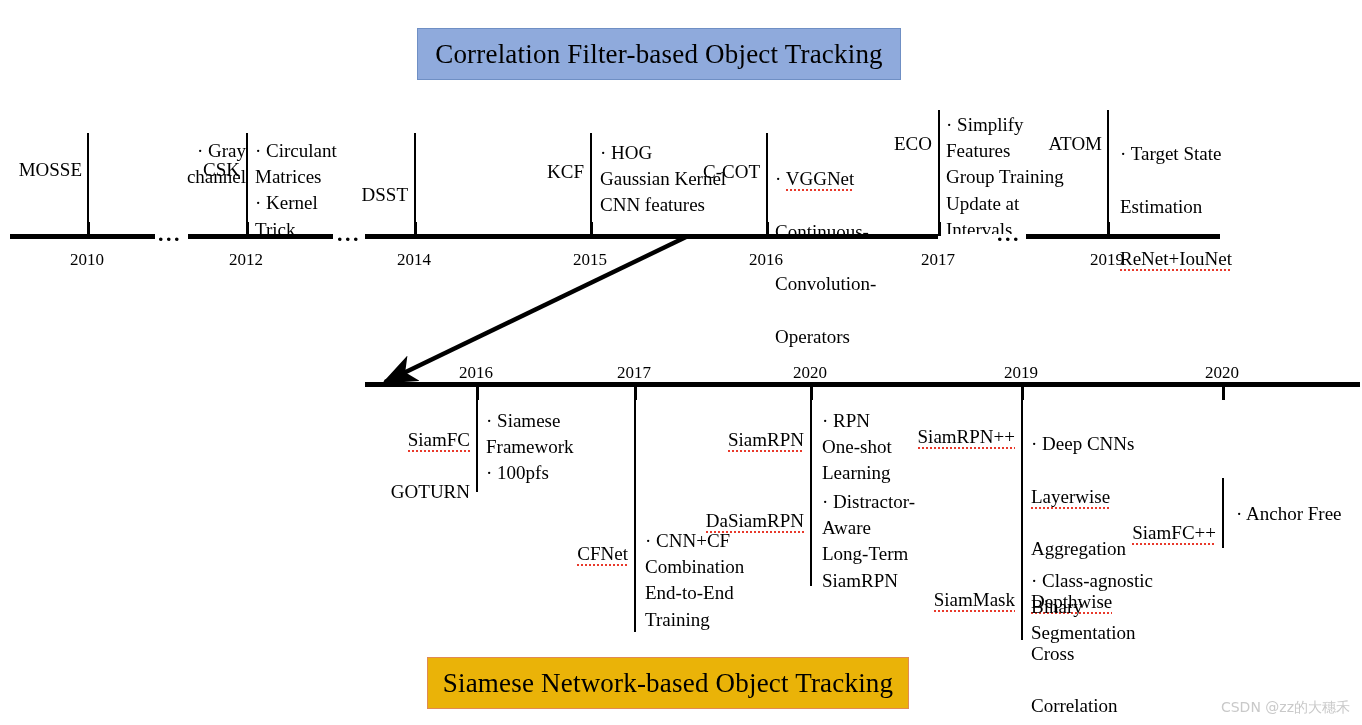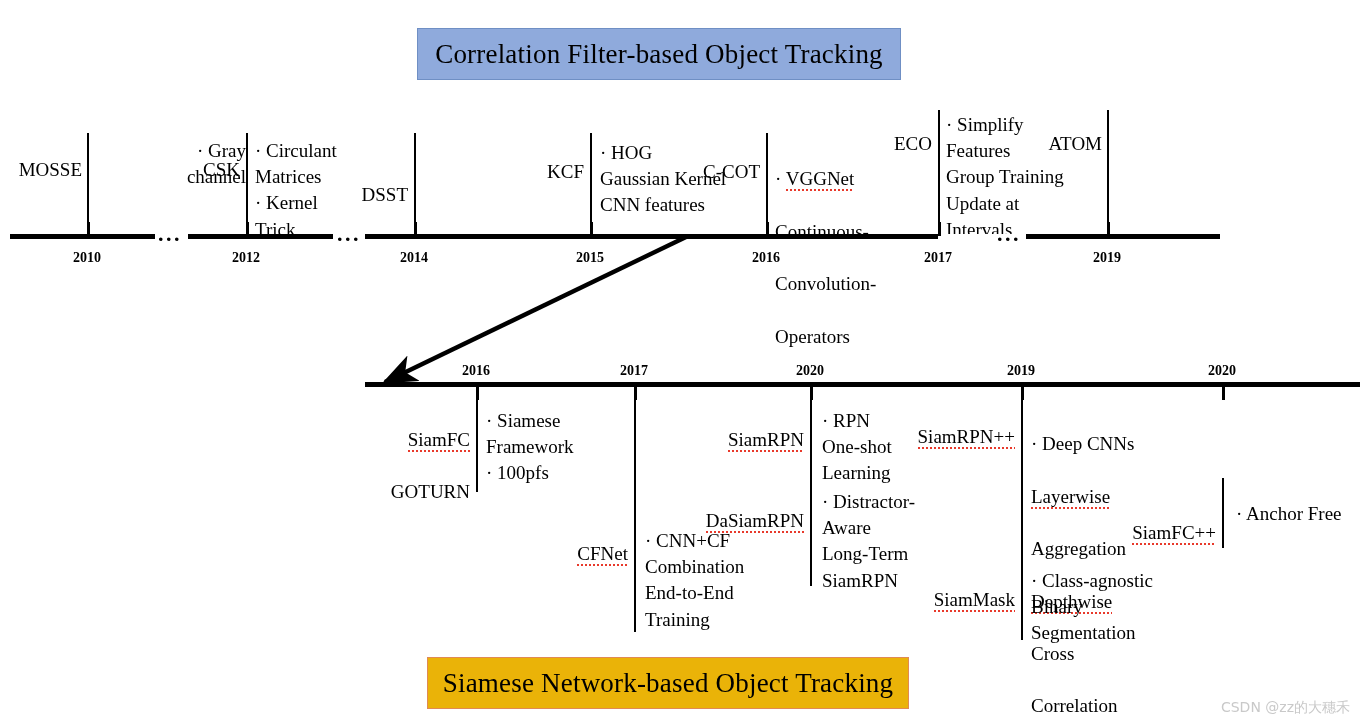--- a/index.html
+++ b/index.html
@@ -50,22 +50,22 @@
     height: 5px;
     background: #000000;
   }
   .tick {
     position: absolute;
     width: 2.6px;
     background: #000000;
   }
   .yearlabel {
     position: absolute;
-    font-weight: bold;
-    font-size: 14px;
+    font-weight: normal;
+    font-size: 17px;
     text-align: center;
     white-space: nowrap;
   }
   .ellipsis {
     position: absolute;
     font-size: 22px;
     font-weight: bold;
     letter-spacing: 2.5px;
     line-height: 1;
     white-space: nowrap;
@@ -186,20 +186,25 @@
   <div class="method right" style="left:850px; top:112px; width:82px;">ECO</div>
   <div class="clipbox" style="left:946px; top:112px; width:150px; height:122px;">
     <div class="detail" style="left:0px; top:0px; width:150px;">· Simplify
 Features
 Group Training
 Update at
 Intervals</div>
   </div>
 
   <div class="method right" style="left:1020px; top:112px; width:82px;">ATOM</div>
+  <div class="detail" style="left:1120px; top:115px; width:190px;">
+    <span>· Target State</span><br>
+    <span>Estimation</span><br>
+    <span class="spell">ReNet+IouNet</span>
+  </div>
 
   <svg class="arrowsvg" width="1362" height="725">
     <defs>
       <marker id="arrowhead" markerWidth="9" markerHeight="9" refX="7.2" refY="3.2" orient="auto" markerUnits="strokeWidth">
         <path d="M0,0 L8,3.2 L0,6.4 L2.1,3.2 z" fill="#000000"></path>
       </marker>
     </defs>
     <line x1="686" y1="237" x2="385" y2="382" stroke="#000000" stroke-width="4.4" marker-end="url(#arrowhead)"></line>
   </svg>
 

